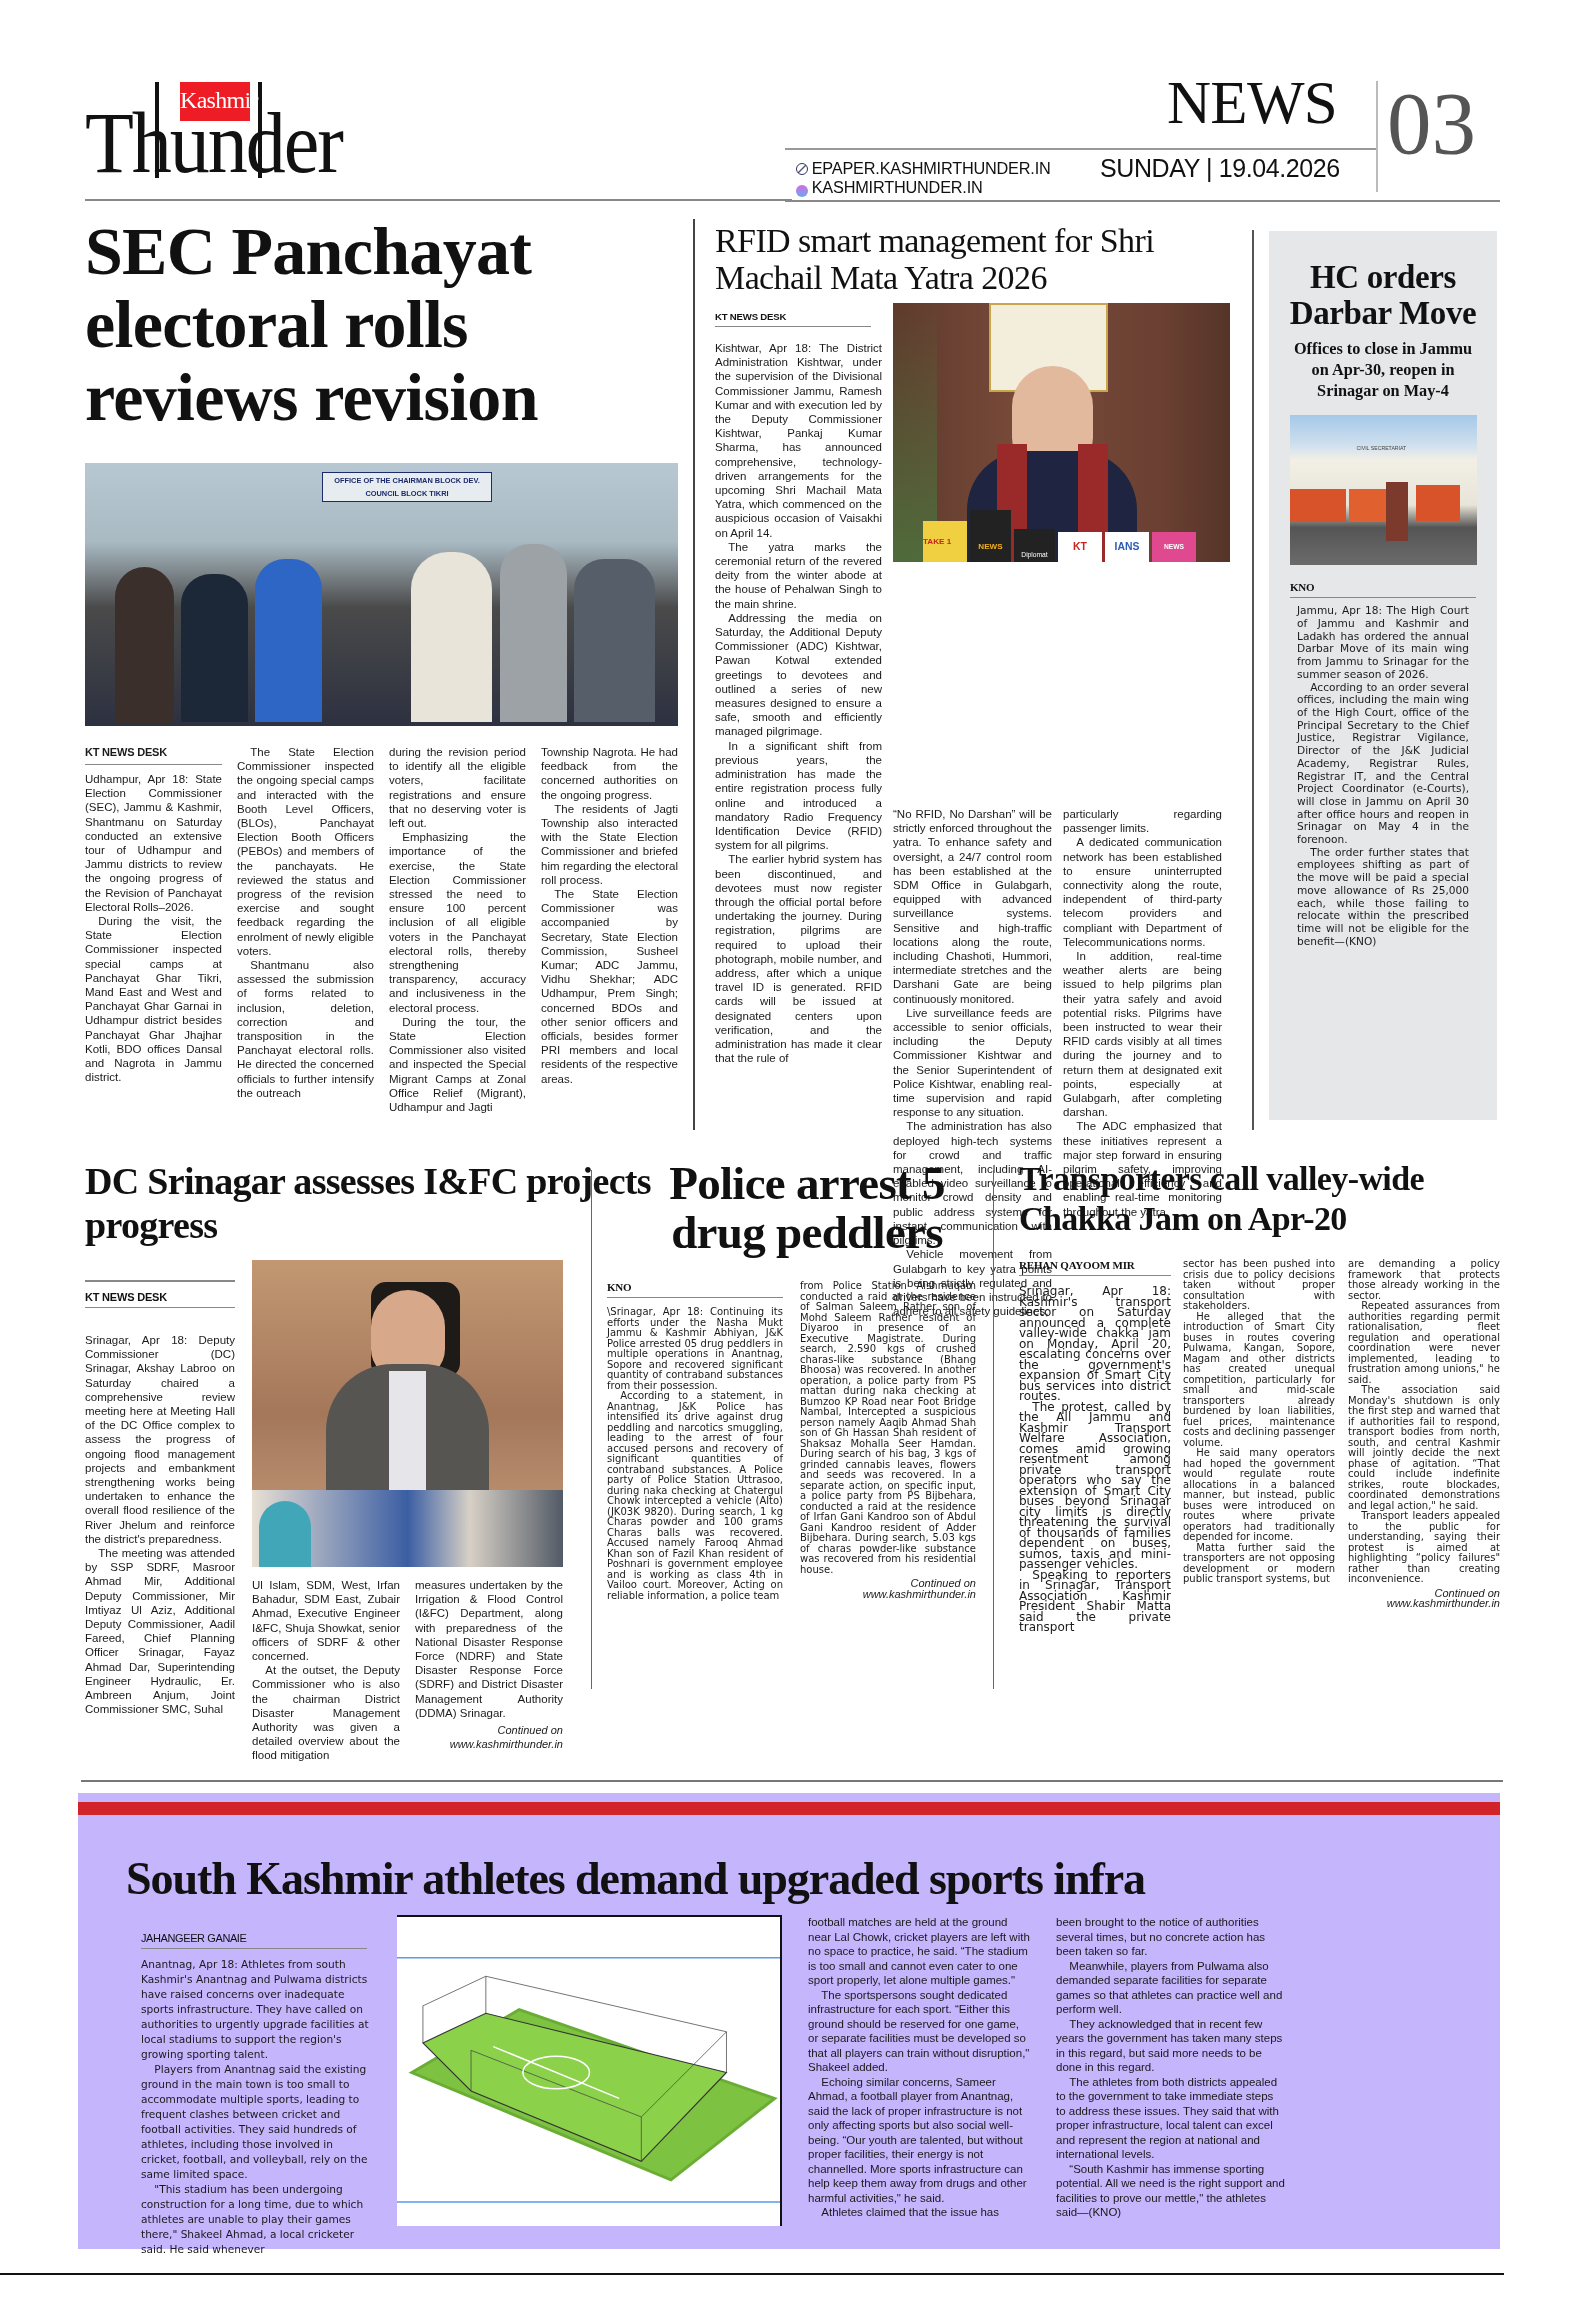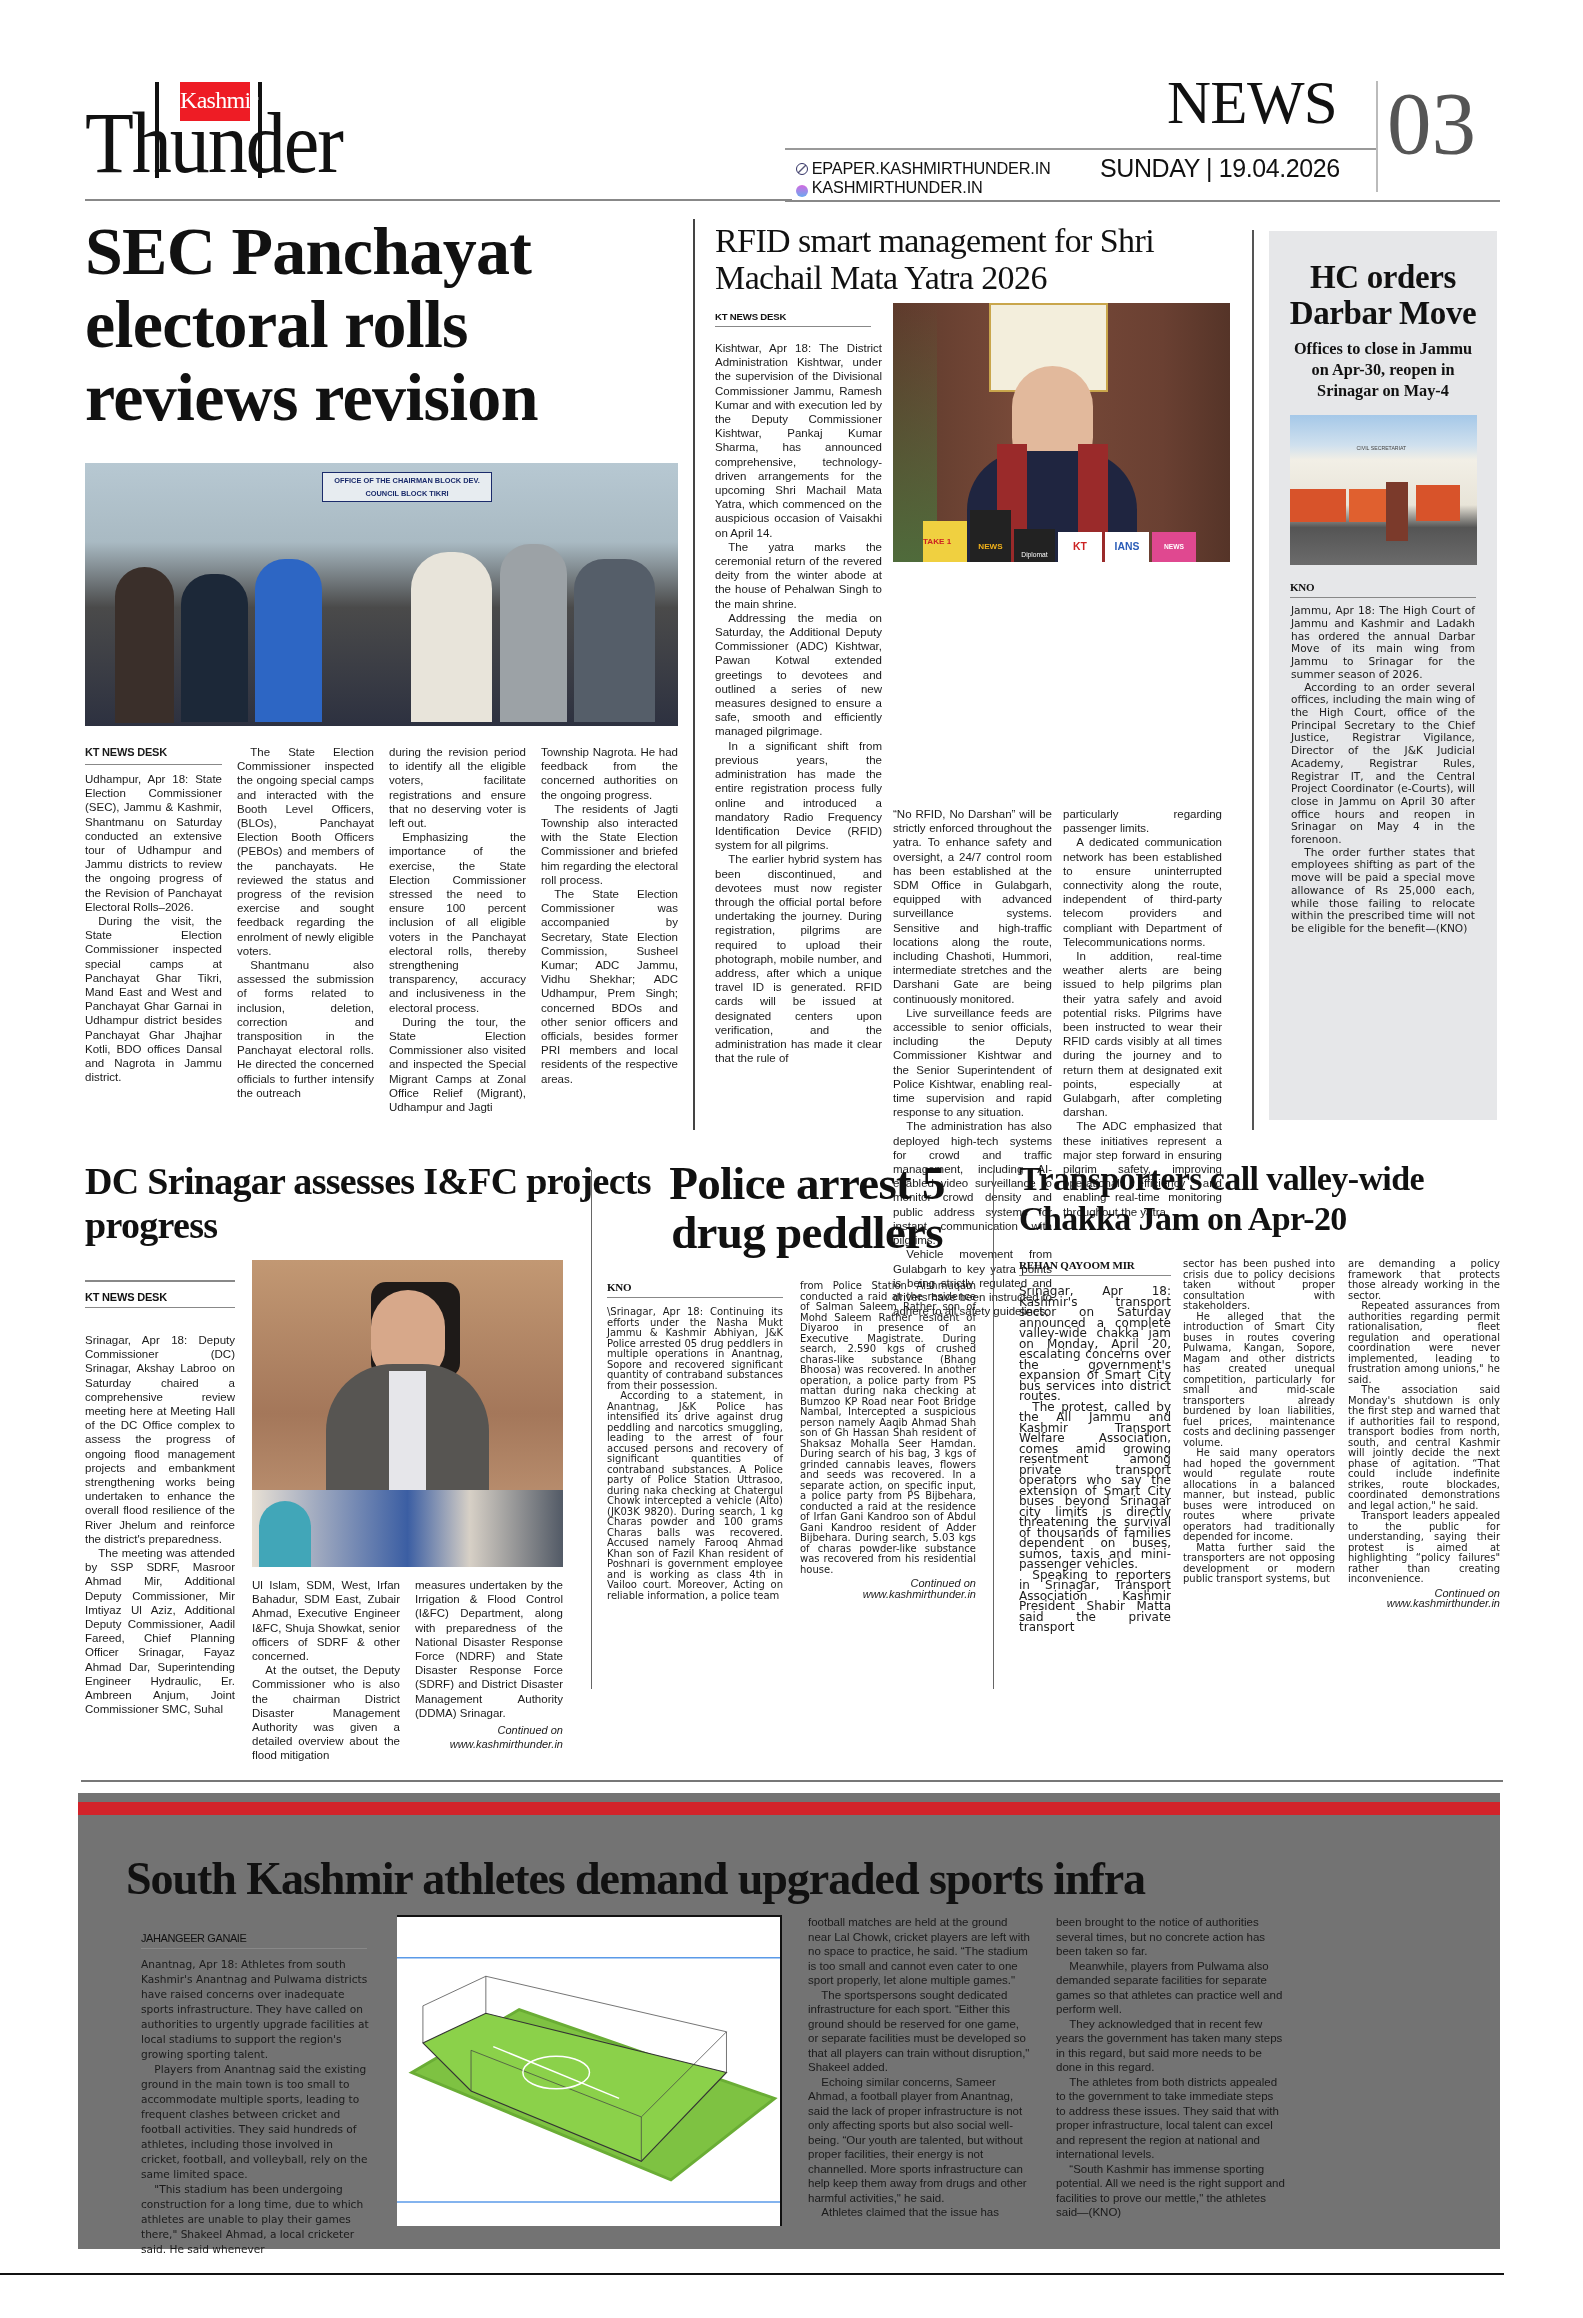--- a/index.html
+++ b/index.html
@@ -132,21 +132,21 @@
   <h2 class="serif" style="text-align:center;font-size:33px;line-height:36px;font-weight:bold;margin-top:28px;letter-spacing:-0.4px;padding:0 15px">HC orders Darbar Move</h2>
   <div class="serif" style="text-align:center;font-size:16.3px;line-height:21px;font-weight:bold;margin-top:7.4px;padding:0 15px">Offices to close in Jammu on Apr-30, reopen in Srinagar on May-4</div>
   <div class="photo" style="position:relative;margin:13.3px auto 0;width:187px;height:150px;background:linear-gradient(180deg,#a5c8e8 0%,#cfe0ee 20%,#f2efe6 30%,#e8e4d8 60%,#555 75%,#6b6b6b 100%)">
     <div class="abs sans" style="left:67px;top:30px;font-size:5.2px;color:#444">CIVIL SECRETARIAT</div>
     <div class="abs" style="left:0;top:74px;width:56px;height:33px;background:#d8532a"></div>
     <div class="abs" style="left:59px;top:74px;width:52px;height:33px;background:#e0602f"></div>
     <div class="abs" style="left:126px;top:70px;width:44px;height:36px;background:#d8532a"></div>
     <div class="abs" style="left:96px;top:67px;width:22px;height:59px;background:#7b3a2b"></div>
   </div>
   <div class="byline" style="margin:16.3px 21px 6px 21px;font-family:'Liberation Serif',serif;font-size:11px">KNO</div>
-  <div class="body-text" style="margin:0 22px;font-family:'DejaVu Sans','Liberation Sans',sans-serif;font-size:10.6px;line-height:12.7px">
+  <div class="body-text" style="margin:0 28px;font-family:'DejaVu Sans','Liberation Sans',sans-serif;font-size:10.6px;line-height:12.7px">
     <p class="first">Jammu, Apr 18: The High Court of Jammu and Kashmir and Ladakh has ordered the annual Darbar Move of its main wing from Jammu to Srinagar for the summer season of 2026.</p>
     <p>According to an order several offices, including the main wing of the High Court, office of the Principal Secretary to the Chief Justice, Registrar Vigilance, Director of the J&amp;K Judicial Academy, Registrar Rules, Registrar IT, and the Central Project Coordinator (e-Courts), will close in Jammu on April 30 after office hours and reopen in Srinagar on May 4 in the forenoon.</p>
     <p>The order further states that employees shifting as part of the move will be paid a special move allowance of Rs 25,000 each, while those failing to relocate within the prescribed time will not be eligible for the benefit—(KNO)</p>
   </div>
 </div>
 
 <div class="abs" style="left:85px;top:1159px;width:570px;height:533px">
   <h2 class="serif" style="font-size:38px;line-height:44px;font-weight:bold;letter-spacing:-0.7px">DC Srinagar assesses I&amp;FC projects progress</h2>
   <div class="abs" style="left:0;top:121px;width:150px;height:1.5px;background:#888"></div>
   <div class="abs byline" style="left:0;top:132px;width:150px">KT NEWS DESK</div>
@@ -210,21 +210,21 @@
     <p>Repeated assurances from authorities regarding permit rationalisation, fleet regulation and operational coordination were never implemented, leading to frustration among unions," he said.</p>
     <p>The association said Monday's shutdown is only the first step and warned that if authorities fail to respond, transport bodies from north, south, and central Kashmir will jointly decide the next phase of agitation. “That could include indefinite strikes, route blockades, coordinated demonstrations and legal action," he said.</p>
     <p>Transport leaders appealed to the public for understanding, saying their protest is aimed at highlighting “policy failures" rather than creating inconvenience.</p>
     <div class="continued" style="font-family:'Liberation Sans Narrow','Liberation Sans',sans-serif">Continued on</div>
     <div class="continued" style="margin-top:0;font-family:'Liberation Sans Narrow','Liberation Sans',sans-serif">www.kashmirthunder.in</div>
   </div>
 </div>
 
 <div class="hrule" style="left:81px;top:1780px;width:1422px;background:#777"></div>
 
-<div class="abs" style="left:78px;top:1793px;width:1422px;height:456px;background:#737373">
+<div class="abs" style="left:78px;top:1793px;width:1422px;height:456px;background:#c4b5fd">
   <div class="abs" style="left:0;top:9px;width:1422px;height:13.3px;background:#d2232a"></div>
   <h2 class="serif abs" style="left:48px;top:59px;font-size:47px;line-height:52px;font-weight:bold;letter-spacing:-1.1px;transform:scaleX(0.98);transform-origin:left">South Kashmir athletes demand upgraded sports infra</h2>
   <div class="abs byline" style="left:63px;top:139px;width:226px;font-weight:normal;font-size:11px;letter-spacing:-0.4px">JAHANGEER GANAIE</div>
   <div class="abs body-text" style="left:63px;top:164px;width:230px;text-align:left;font-family:'DejaVu Sans','Liberation Sans',sans-serif;font-size:10.6px;line-height:15px">
     <p class="first">Anantnag, Apr 18: Athletes from south Kashmir's Anantnag and Pulwama districts have raised concerns over inadequate sports infrastructure. They have called on authorities to urgently upgrade facilities at local stadiums to support the region's growing sporting talent.</p>
     <p>Players from Anantnag said the existing ground in the main town is too small to accommodate multiple sports, leading to frequent clashes between cricket and football activities. They said hundreds of athletes, including those involved in cricket, football, and volleyball, rely on the same limited space.</p>
     <p>"This stadium has been undergoing construction for a long time, due to which athletes are unable to play their games there," Shakeel Ahmad, a local cricketer said.  He said whenever</p>
   </div>
   <div class="photo" style="left:319px;top:122px;width:385px;height:311px;background:#fff;border-right:2.2px solid #111;border-top:2.2px solid #111">
     <svg width="385" height="311" viewBox="0 0 520 420">

